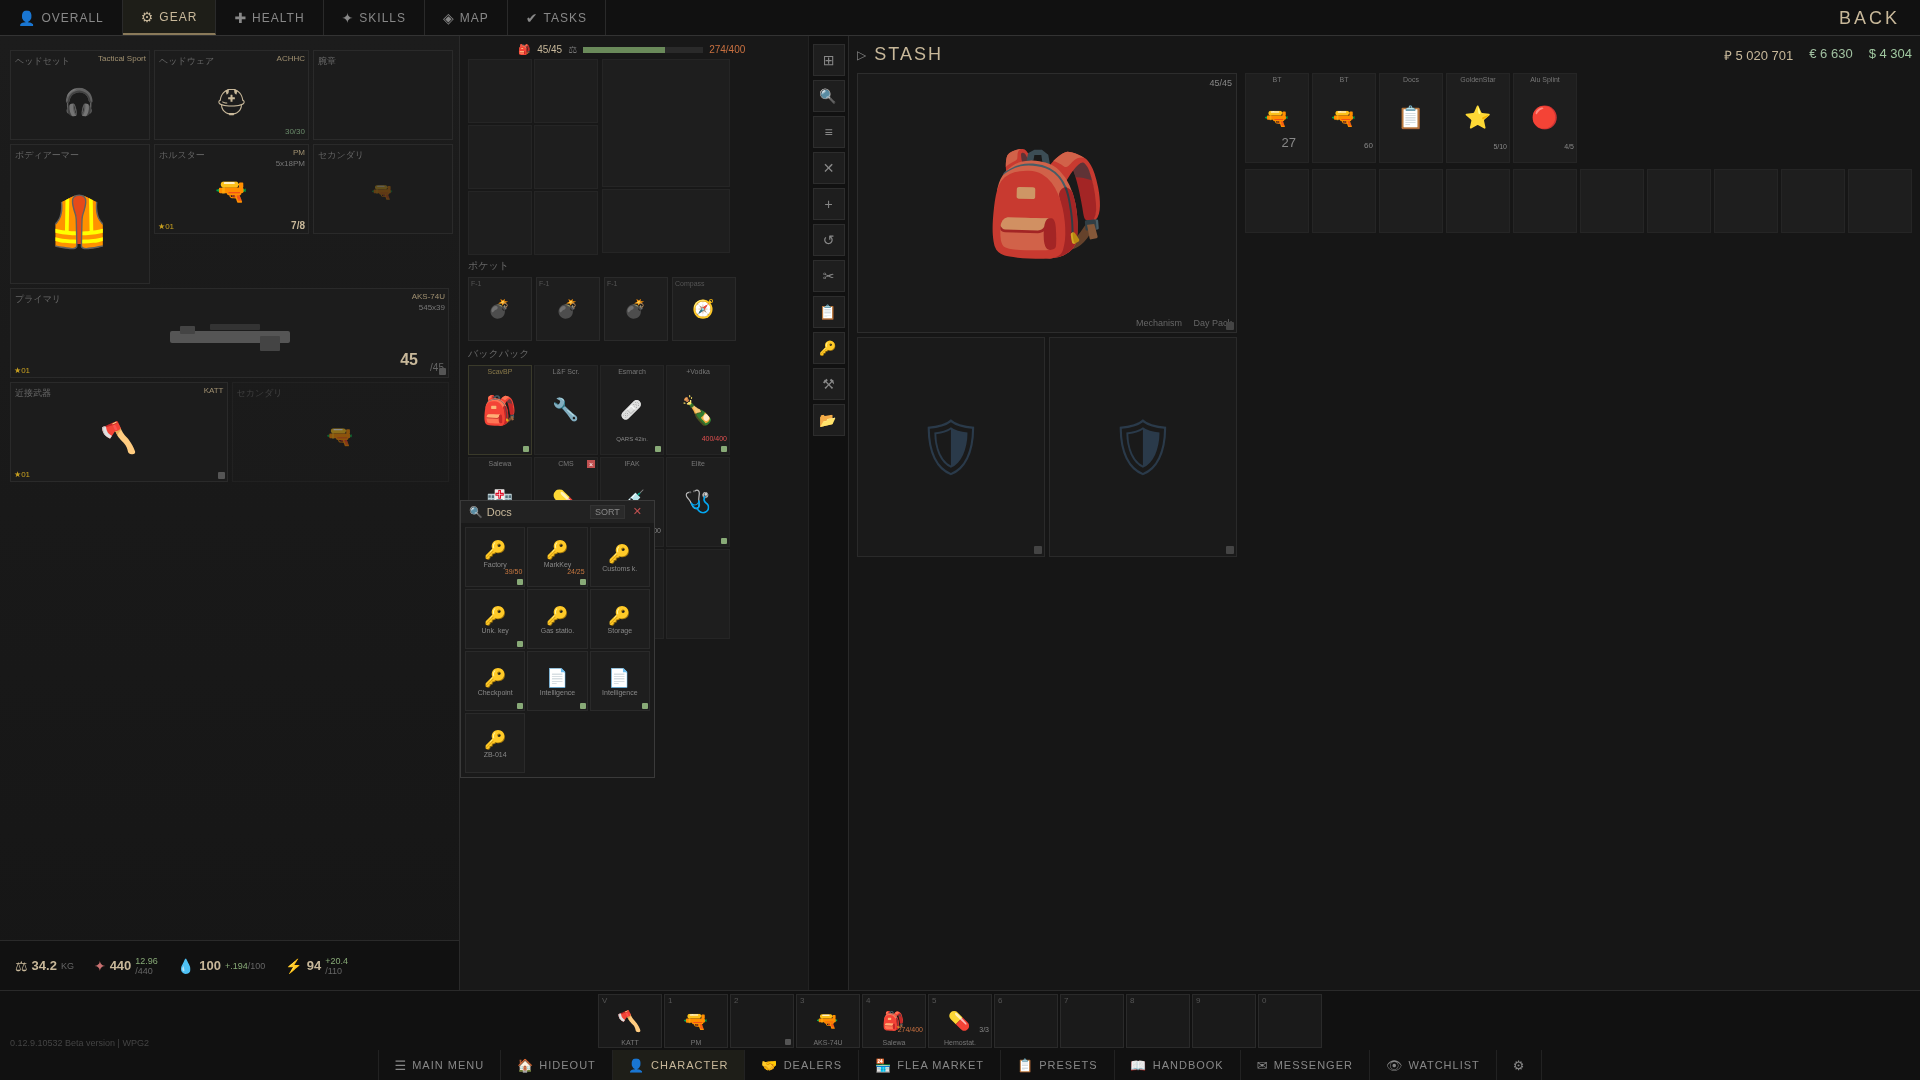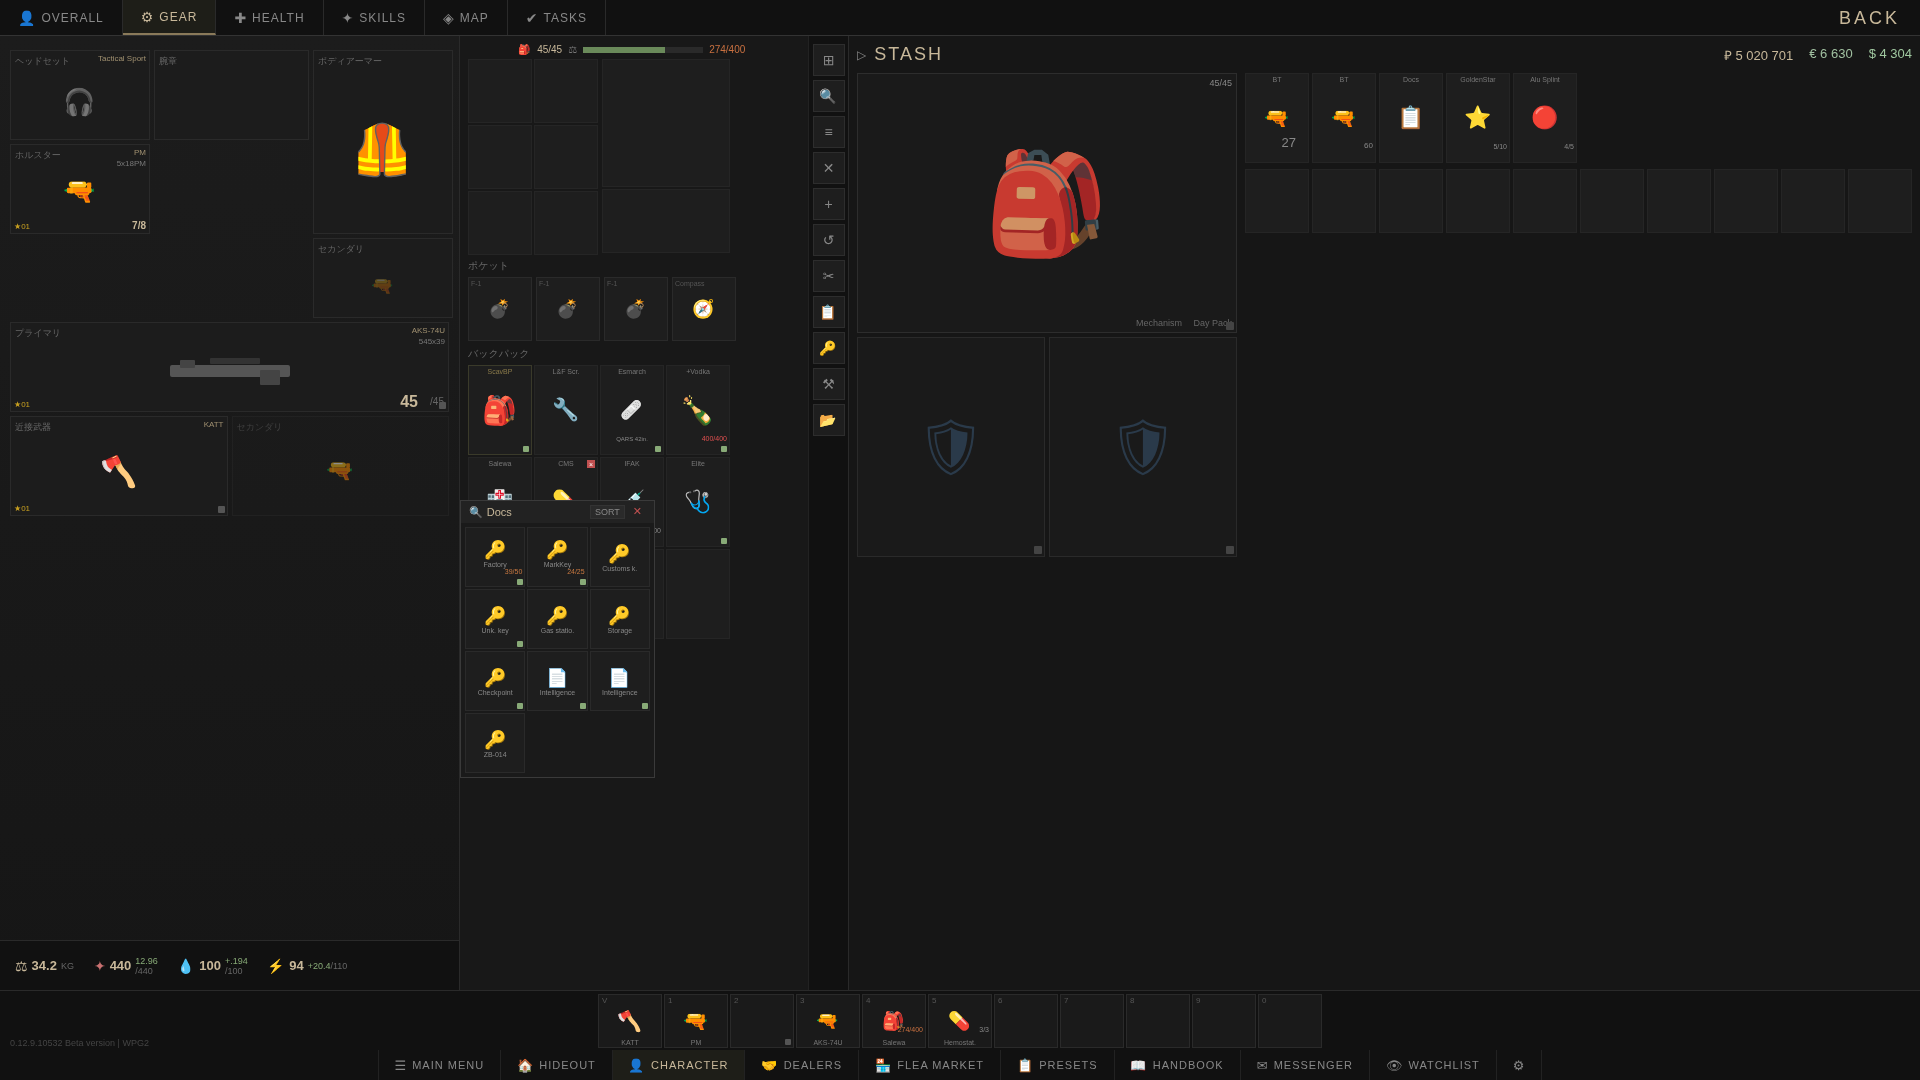--- a/index.html
+++ b/index.html
@@ -471,20 +471,26 @@
 
   <div class="left-panel">
 
     <div style="display:grid; grid-template-columns: 140px 155px 140px; gap:4px; margin-top:4px;">
 
       <div class="slot-box">
         <div class="slot-title">ヘッドセット</div>
         <div class="slot-item-name" style="font-size:8px;color:#a09070;position:absolute;top:3px;right:3px;">Tactical Sport</div>
         <div class="slot-content">🎧</div>
       </div>
+      <div class="slot-box" style="position:relative;">
+        <div class="slot-title">ヘッドウェア</div>
+        <div style="font-size:8px;color:#a09070;position:absolute;top:3px;right:3px;">ACHHC</div>
+        <div class="slot-content">⛑</div>
+        <div class="slot-durability">30/30</div>
+      </div>
 
       <div class="slot-box">
         <div class="slot-title">腕章</div>
         <div class="slot-content" style="height:50px;"></div>
       </div>
       <div class="slot-box" style="grid-row:span 2; display:flex; flex-direction:column; min-height:140px;">
         <div class="slot-title">ボディアーマー</div>
         <div style="flex:1; display:flex; align-items:center; justify-content:center; font-size:50px; color:#333;">🦺</div>
 
       </div>
@@ -511,21 +517,21 @@
         <div style="font-size:8px;color:#777;position:absolute;top:14px;right:3px;">545x39</div>
         <div style="height:55px; display:flex; align-items:center; justify-content:center;">
           <svg width="140" height="40" viewBox="0 0 140 40">
             <rect x="10" y="15" width="120" height="12" fill="#555" rx="2"></rect>
             <rect x="20" y="10" width="15" height="8" fill="#444" rx="1"></rect>
             <rect x="100" y="20" width="20" height="15" fill="#444" rx="1"></rect>
             <rect x="50" y="8" width="50" height="6" fill="#333" rx="1"></rect>
           </svg>
         </div>
         <div style="font-size:8px;color:#c8a020;position:absolute;bottom:2px;left:3px;">★01</div>
-        <div style="font-size:16px;color:#c8b89a;font-weight:bold;position:absolute;bottom:0;right:30px;">45</div>
+        <div style="font-size:16px;color:#c8b89a;font-weight:bold;position:absolute;bottom:8px;right:30px;">45</div>
         <div style="font-size:10px;color:#666;position:absolute;bottom:4px;right:4px;">/45</div>
         <div style="position:absolute;bottom:2px;right:2px;width:7px;height:7px;background:#555;border-radius:1px;"></div>
       </div>
 
       <div class="slot-box" style="position:relative; min-height:100px;">
         <div class="slot-title">近接武器</div>
         <div style="font-size:8px;color:#a09070;position:absolute;top:3px;right:3px;">KATT</div>
         <div style="height:70px; display:flex; align-items:center; justify-content:center; font-size:30px;">🪓</div>
         <div style="position:absolute;bottom:2px;left:3px;font-size:8px;color:#c8a020;">★01</div>
         <div style="position:absolute;bottom:2px;right:2px;width:7px;height:7px;background:#555;border-radius:1px;"></div>
@@ -547,29 +553,29 @@
         <span class="stat-icon" style="color:#c87070;">✦</span>
         <span class="stat-val">440</span>
         <div style="display:flex;flex-direction:column;">
           <span class="stat-change">12.96</span>
           <span class="stat-sub">/440</span>
         </div>
       </div>
       <div class="stat-item">
         <span class="stat-icon" style="color:#5090c0;">💧</span>
         <span class="stat-val">100</span>
-        <div style="display:flex;flex-direction:column;">
+        <div style="display:flex;flex-direction:row;text-align:center;">
           <span class="stat-change">+.194</span>
           <span class="stat-sub">/100</span>
         </div>
       </div>
       <div class="stat-item">
         <span class="stat-icon" style="color:#c0c050;">⚡</span>
         <span class="stat-val">94</span>
-        <div style="display:flex;">
+        <div style="display:flex;flex-direction:column;">
           <span class="stat-change">+20.4</span>
           <span class="stat-sub">/110</span>
         </div>
       </div>
     </div>
   </div>
 
   <div class="center-panel">
     <div class="center-inv-area">
 

